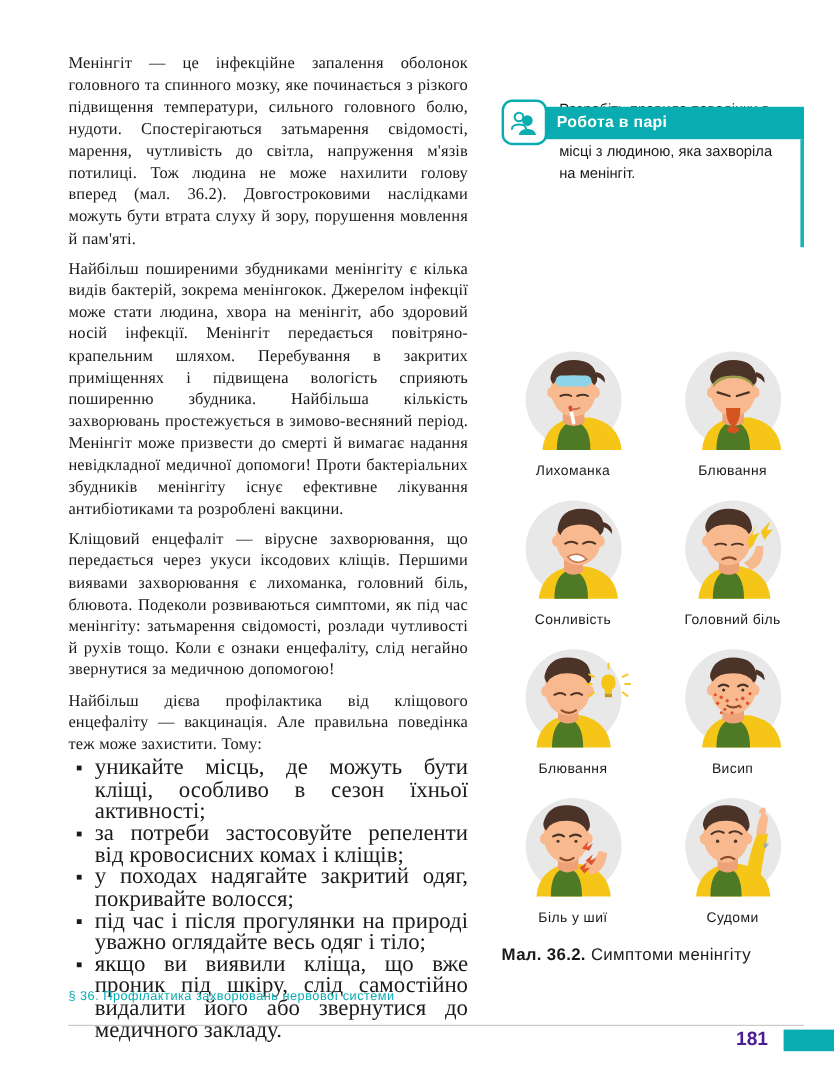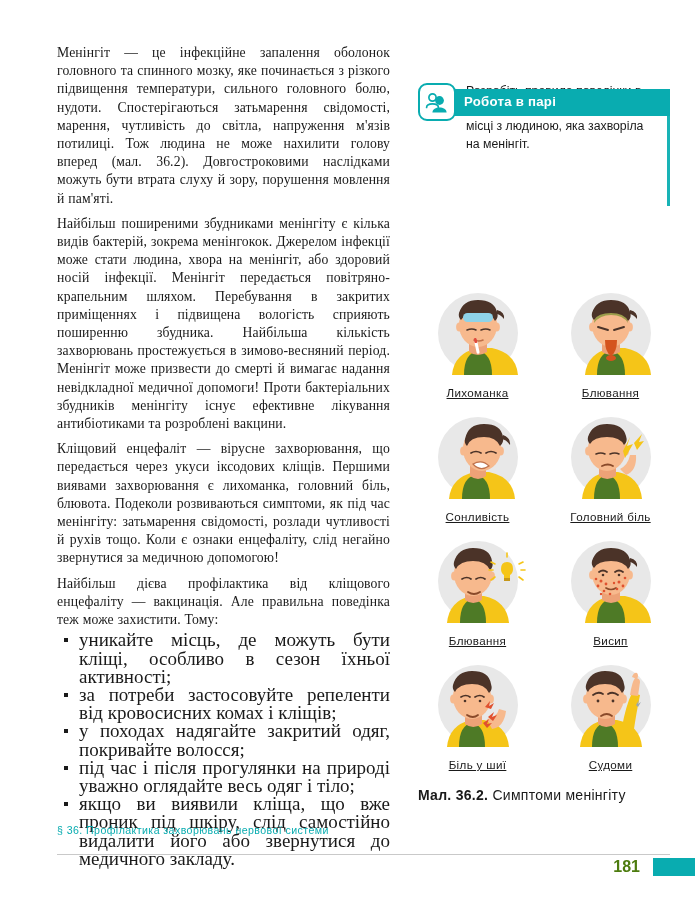--- a/index.html
+++ b/index.html
@@ -135,21 +135,20 @@
     position: absolute;
     left: 418px;
     top: 285px;
     width: 252px;
   }
   .fig-grid {
     display: grid;
     grid-template-columns: 1fr 1fr;
     row-gap: 4px;
     column-gap: 14px;
-    text-decoration: underline;
   }
   .fig-cell {
     display: flex;
     flex-direction: column;
     align-items: center;
   }
   .fig-img {
     width: 106px;
     height: 100px;
     position: relative;
@@ -190,21 +189,21 @@
     color: #09acb0;
     letter-spacing: 0.04em;
   }
   .footer-page {
     position: absolute;
     right: 55px;
     top: 858px;
     font-family: "Liberation Sans", "DejaVu Sans", sans-serif;
     font-size: 16px;
     font-weight: bold;
-    color: #4d7c0f;
+    color: #4c1d95;
   }
   .footer-swatch {
     position: absolute;
     right: 0px;
     top: 858px;
     width: 42px;
     height: 18px;
     background: #09acb0;
   }
 </style>

